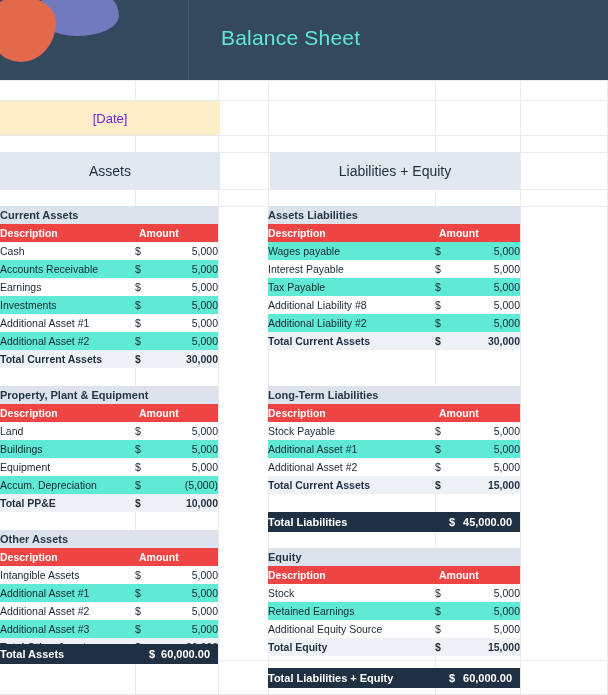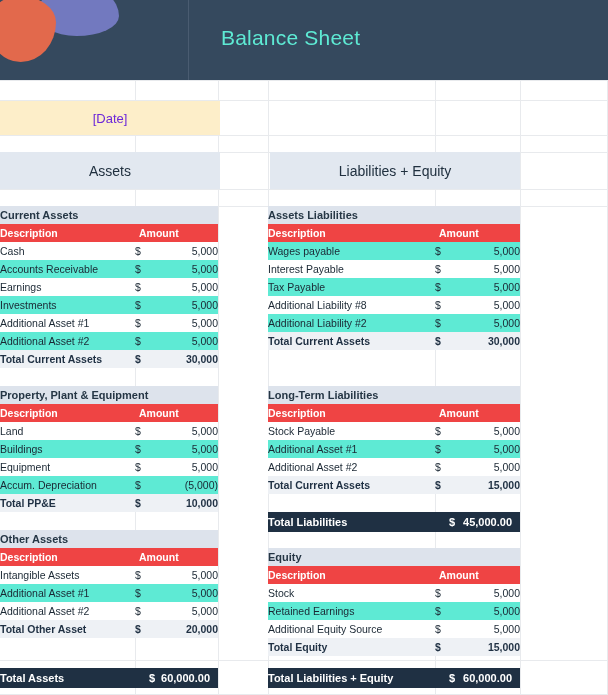--- a/index.html
+++ b/index.html
@@ -316,28 +316,33 @@
           <tr class="r alt">
             <td class="c-desc">Additional Asset #1</td>
             <td class="c-cur">$</td>
             <td class="c-amt">5,000</td>
           </tr>
           <tr class="r">
             <td class="c-desc">Additional Asset #2</td>
             <td class="c-cur">$</td>
             <td class="c-amt">5,000</td>
           </tr>
+          <tr class="r alt">
+            <td class="c-desc">Additional Asset #3</td>
+            <td class="c-cur">$</td>
+            <td class="c-amt">5,000</td>
+          </tr>
           <tr class="sub">
             <td class="c-desc">Total Other Asset</td>
             <td class="c-cur">$</td>
             <td class="c-amt">20,000</td>
           </tr>
         </tbody>
       </table>
-      <table class="tbl left" style="top: 668px; padding-left: 16px;">
+      <table class="tbl left" style="top: 644px; padding-left: 16px;">
         <colgroup>
           <col style="width: 135px;">
           <col style="width: 22px;">
           <col style="width: 61px;">
         </colgroup>
         <tbody>
           <tr class="grand">
             <td class="c-desc">Total Assets</td>
             <td class="c-cur">$</td>
             <td class="c-amt">60,000.00</td>

